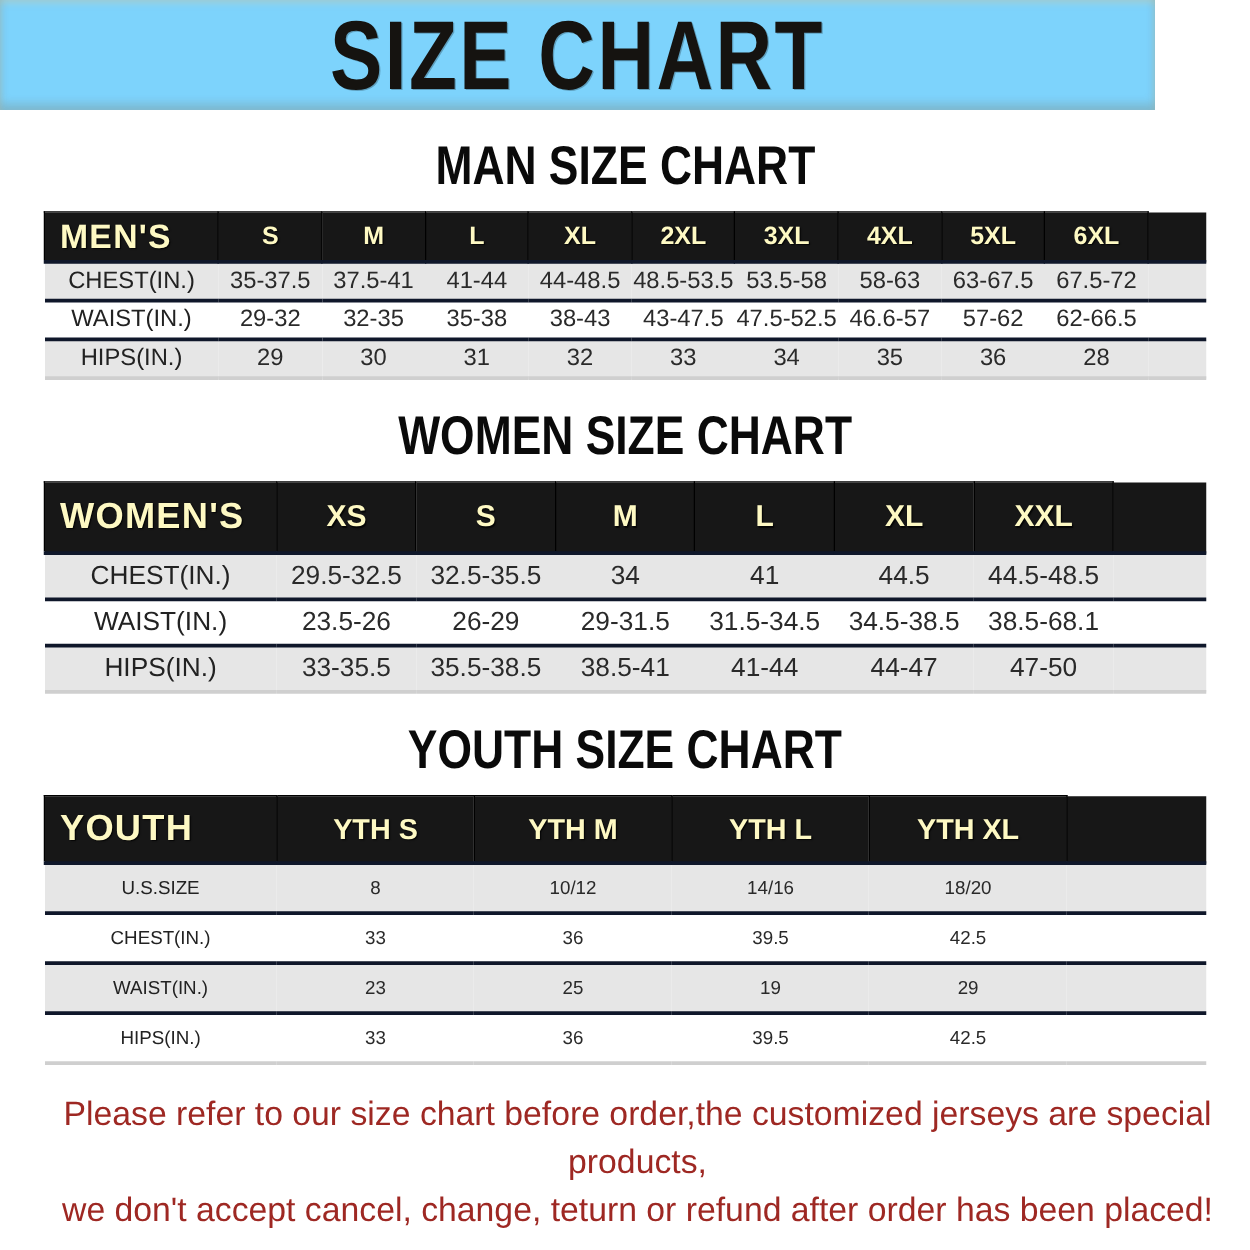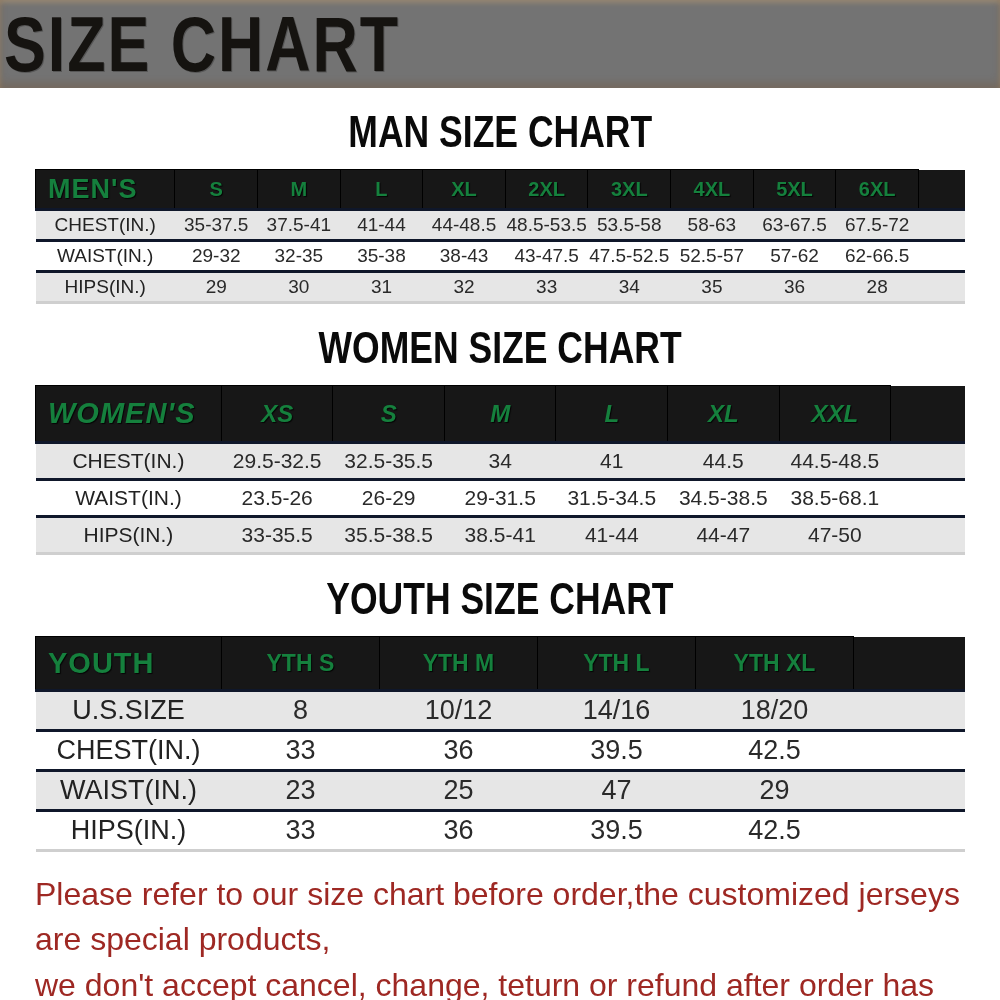--- a/index.html
+++ b/index.html
@@ -7,26 +7,26 @@
   body {
     width: 1000px;
     height: 1000px;
     background: #ffffff;
     font-family: "Liberation Sans", sans-serif;
     overflow: hidden;
   }
 
   
   .banner {
-    width: 1000px;
+    width: 924px;
     height: 88px;
-    background: #737373;
+    background: #7dd3fc;
     display: flex;
     align-items: center;
-    justify-content: flex-start;
+    justify-content: center;
     box-shadow: inset 0 -5px 8px rgba(120,60,0,0.18), inset 0 3px 5px rgba(255,200,120,0.25);
   }
   .banner-text {
     display: inline-block;
     font-size: 64px;
     font-weight: bold;
     color: #151310;
     letter-spacing: 2px;
     transform: scale(0.98, 1.22);
     text-shadow: 1px 1px 0 rgba(0,0,0,0.25);
@@ -52,21 +52,21 @@
   
   table.size-table {
     width: 930px;
     margin: 0 auto;
     border-collapse: collapse;
     table-layout: fixed;
     border-bottom: 3px solid #cfcfcf;
   }
   table.size-table thead th {
     background: #171717;
-    color: #15803d;
+    color: #fef9c3;
     font-weight: bold;
     text-align: center;
     padding: 0;
     border: 1px solid #000;
     text-shadow: 1px 1px 1px rgba(0,0,0,0.8);
   }
   table.size-table thead th.corner {
     text-align: left;
     padding-left: 12px;
   }
@@ -89,44 +89,45 @@
   table.size-table tbody th.rowlbl { color: #222; }
 
   
   table.men thead th { height: 40px; font-size: 20px; }
   table.men thead th.corner { width: 15%; font-size: 27px; letter-spacing: 1px; }
   table.men thead th.sp { width: 5%; }
   table.men tbody tr { height: 31px; }
   table.men tbody th, table.men tbody td { font-size: 19px; }
 
   
-  table.women thead th { height: 57px; font-size: 24px; font-style: italic; }
+  table.women thead th { height: 57px; font-size: 24px; }
   table.women thead th.corner { width: 20%; font-size: 29px; letter-spacing: 1px; }
   table.women thead th.sp { width: 8%; }
   table.women tbody tr { height: 37px; }
   table.women tbody th, table.women tbody td { font-size: 21px; }
 
   
   table.youth thead th { height: 54px; font-size: 23px; margin-top: 26px; }
   table.youth thead th.corner { width: 20%; font-size: 29px; letter-spacing: 1px; }
   table.youth thead th.sp { width: 12%; }
   table.youth tbody tr { height: 40px; }
-  table.youth tbody th, table.youth tbody td { font-size: 27px; }
+  table.youth tbody th, table.youth tbody td { font-size: 15px; }
 
   
   .footer {
     margin: 20px 0 0 35px;
     width: 950px;
   }
   .footer p {
     margin: 0;
-    font-size: 32px;
+    font-size: 27px;
     line-height: 1.42;
     color: #9E2823;
     letter-spacing: 0px;
+    text-align: center;
   }
 </style>
 </head>
 <body>
 
 <div class="banner">
   <span class="banner-text">SIZE CHART</span>
 </div>
 
 <h2 class="section-heading">
@@ -163,21 +164,21 @@
         <td class="sp"></td>
       </tr>
       <tr>
         <th class="rowlbl">WAIST(IN.)</th>
         <td>29-32</td>
         <td>32-35</td>
         <td>35-38</td>
         <td>38-43</td>
         <td>43-47.5</td>
         <td>47.5-52.5</td>
-        <td>52.5-57</td>
+        <td>46.6-57</td>
         <td>57-62</td>
         <td>62-66.5</td>
         <td class="sp"></td>
       </tr>
       <tr>
         <th class="rowlbl">HIPS(IN.)</th>
         <td>29</td>
         <td>30</td>
         <td>31</td>
         <td>32</td>
@@ -269,21 +270,21 @@
         <td>33</td>
         <td>36</td>
         <td>39.5</td>
         <td>42.5</td>
         <td class="sp"></td>
       </tr>
       <tr>
         <th class="rowlbl">WAIST(IN.)</th>
         <td>23</td>
         <td>25</td>
-        <td>47</td>
+        <td>19</td>
         <td>29</td>
         <td class="sp"></td>
       </tr>
       <tr>
         <th class="rowlbl">HIPS(IN.)</th>
         <td>33</td>
         <td>36</td>
         <td>39.5</td>
         <td>42.5</td>
         <td class="sp"></td>

